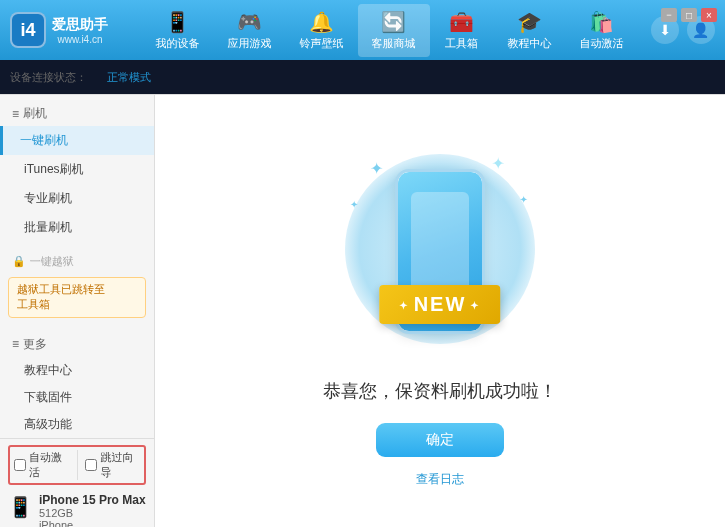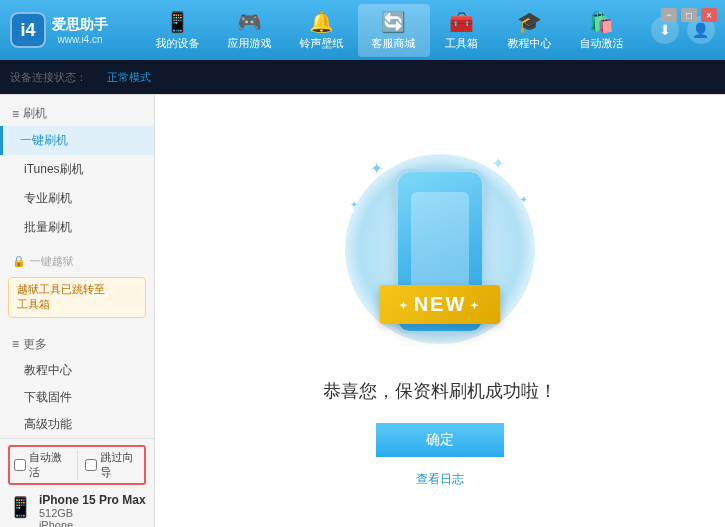--- a/index.html
+++ b/index.html
@@ -290,21 +290,21 @@
     .success-text {
       font-size: 18px;
       color: #333;
       margin-bottom: 20px;
       font-weight: normal;
     }
     .confirm-btn {
       background: linear-gradient(180deg, #5bc8f5 0%, #2aabee 100%);
       color: white;
       border: none;
-      border-radius: 0;
+      border-radius: 9px;
       padding: 8px 50px;
       font-size: 14px;
       cursor: pointer;
       margin-bottom: 14px;
     }
     .view-log {
       color: #2196d4;
       font-size: 12px;
       cursor: pointer;
       text-decoration: none;

